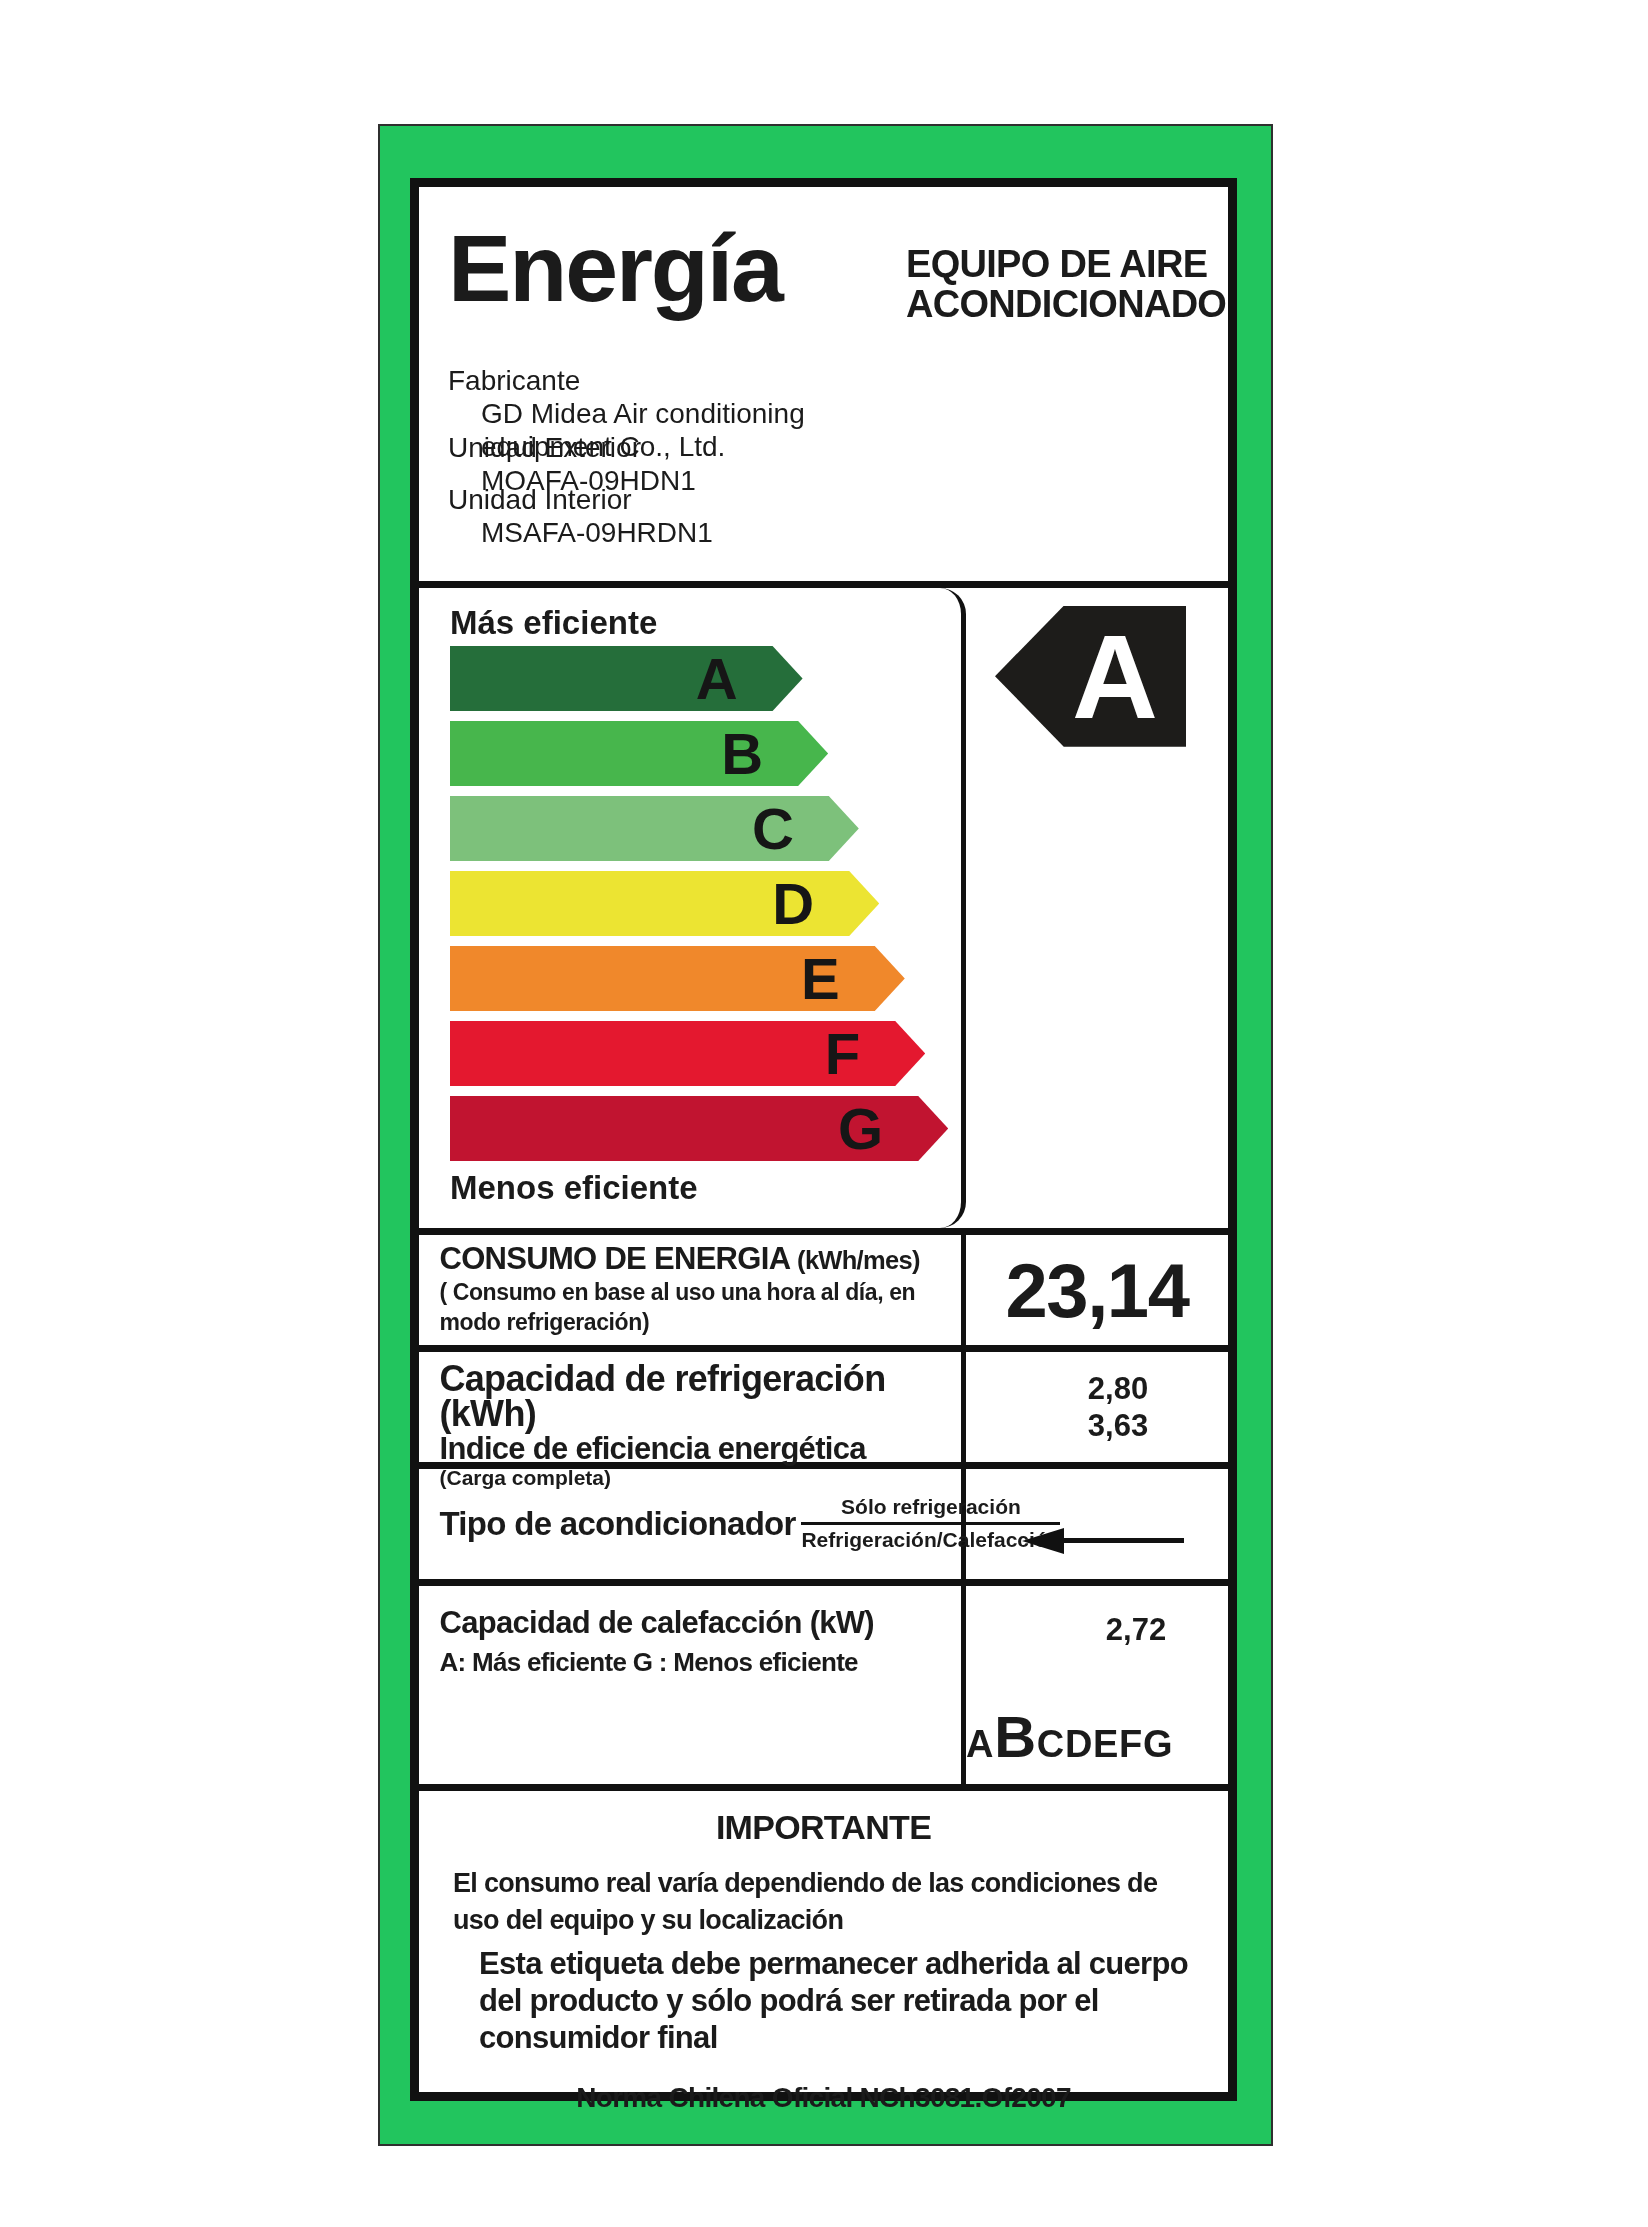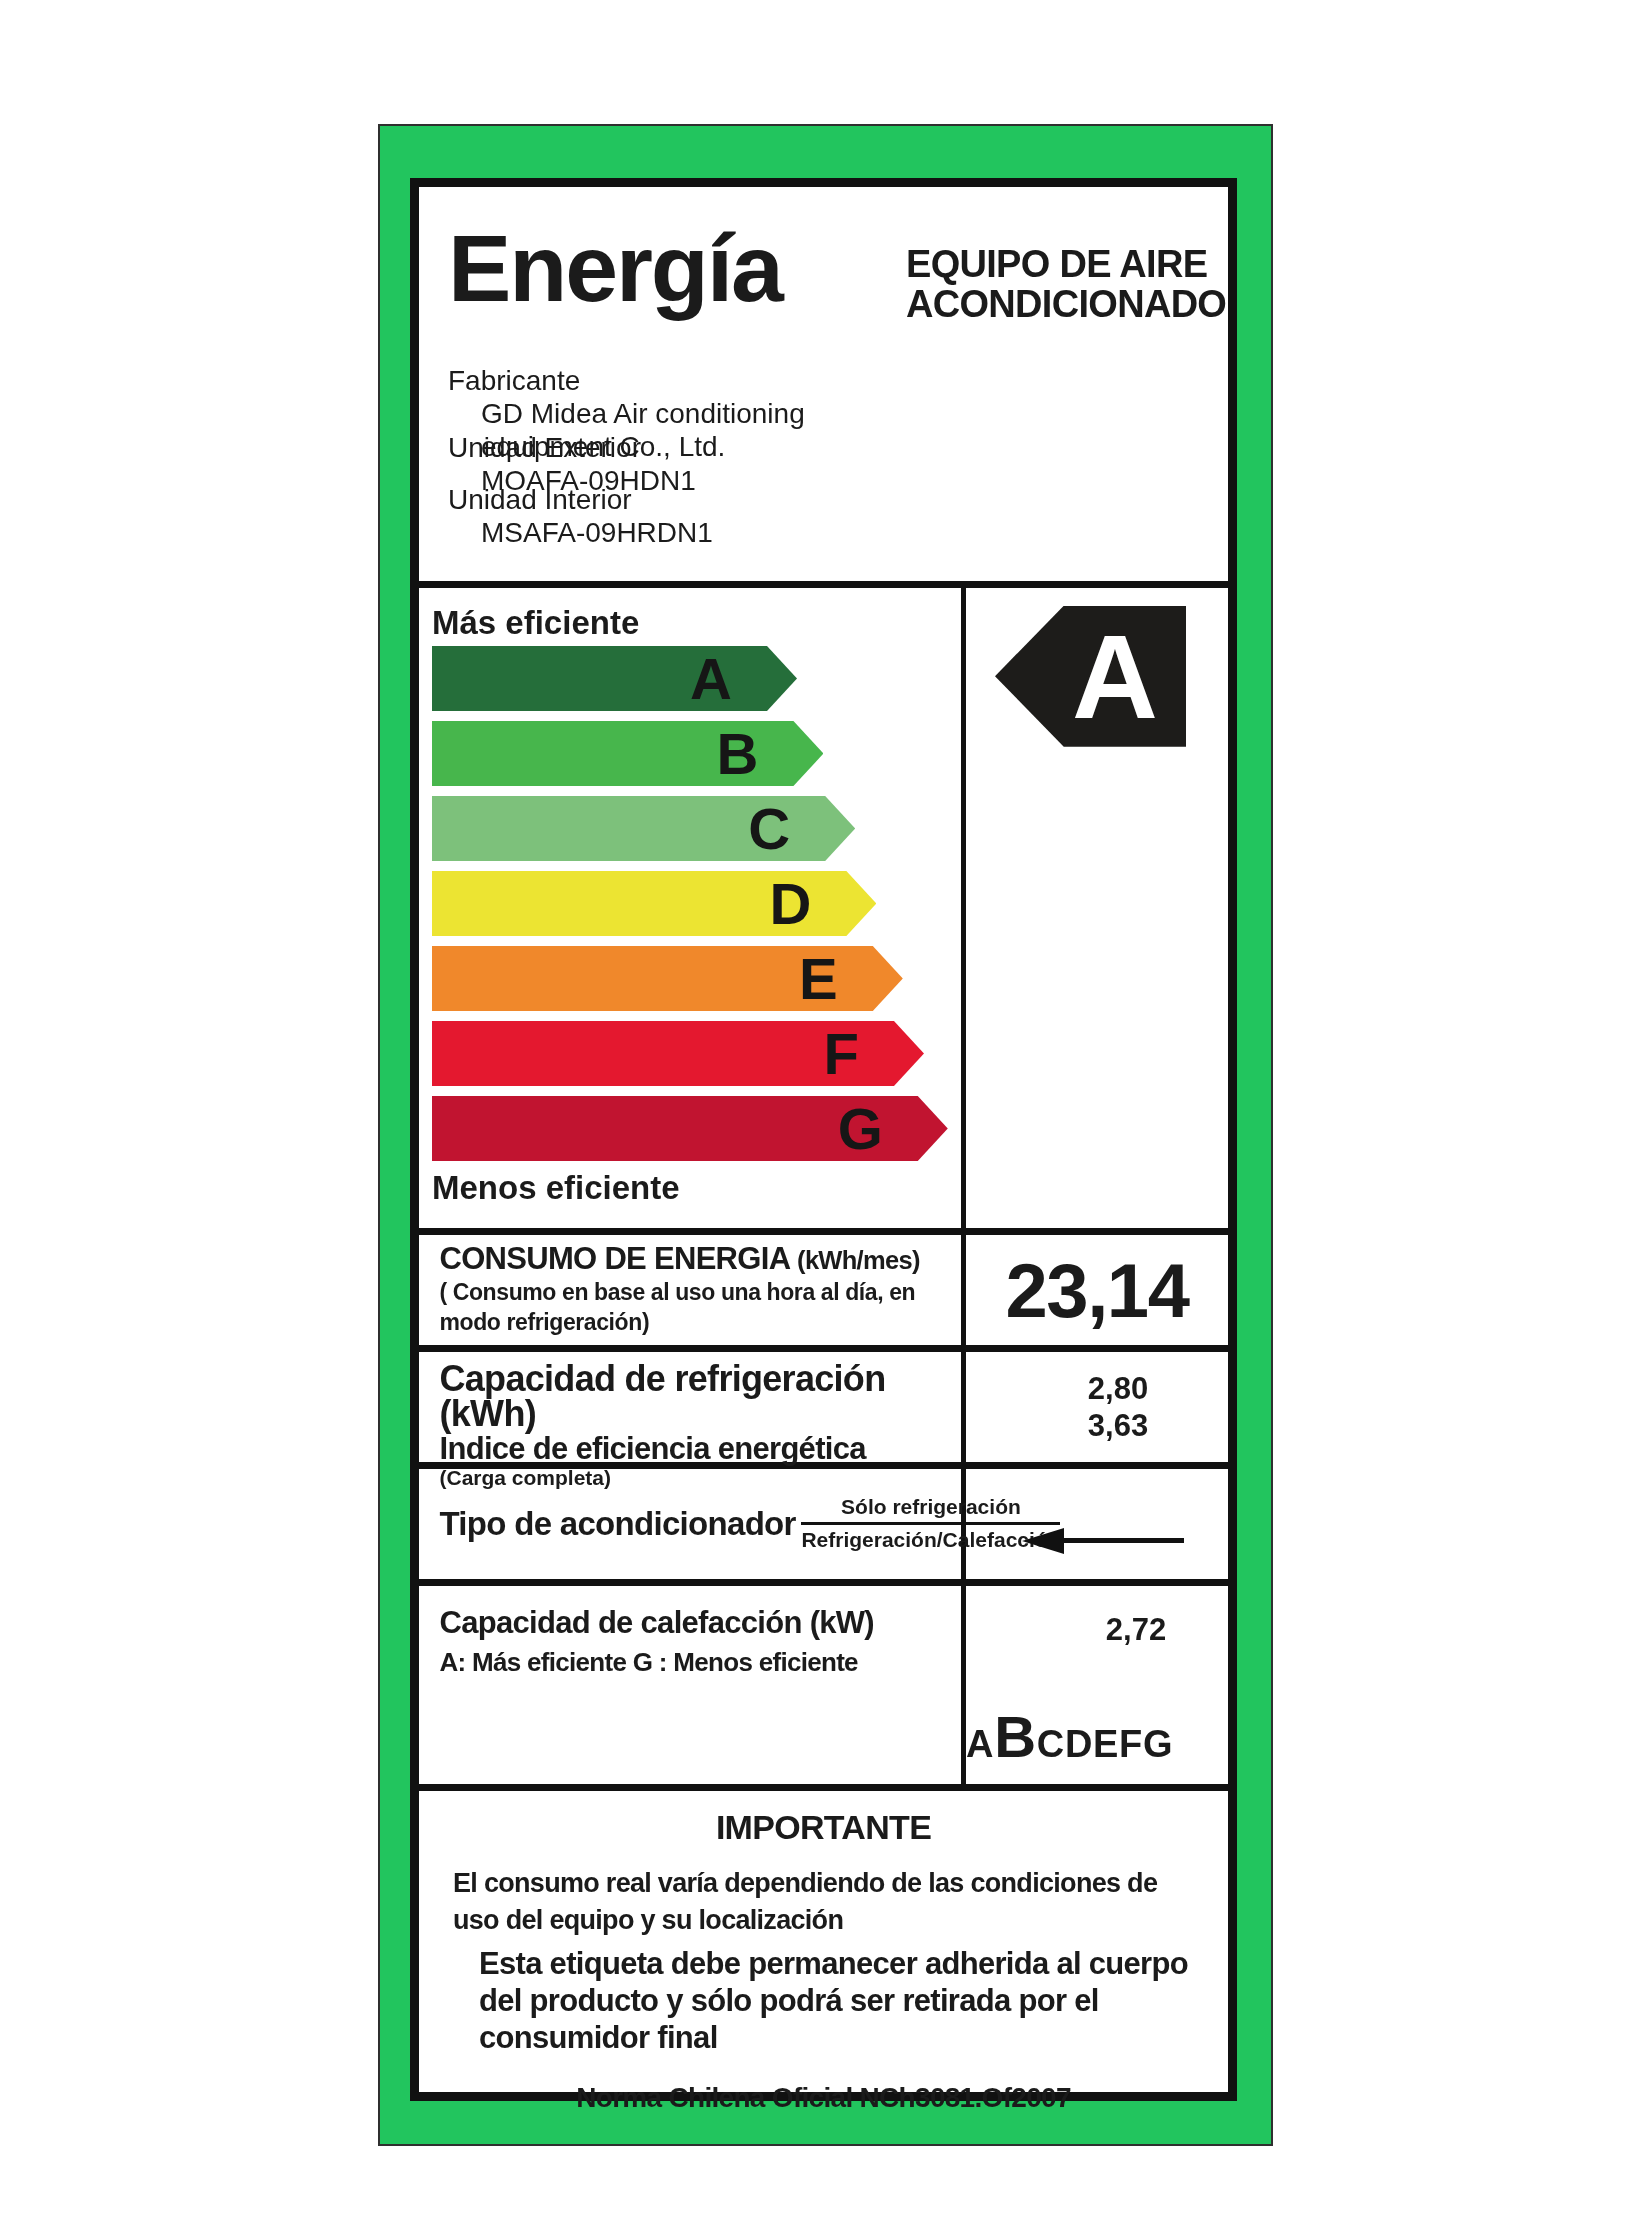--- a/index.html
+++ b/index.html
@@ -20,21 +20,21 @@
   .product-type{position:absolute;left:487px;top:57px;width:325px;
                 font-size:38px;font-weight:bold;line-height:40px;letter-spacing:-0.7px;}
   .hfield{position:absolute;left:29px;width:764px;font-size:28px;line-height:33px;}
   .hfield .flabel{display:inline-block;width:424px;vertical-align:top;}
   .hfield .fvalue{display:inline-block;width:325px;margin-left:33px;vertical-align:top;}
   .f0{top:177px;} .f1{top:244px;} .f2{top:296px;}
 
   
   .sec.arrows{height:647px;display:flex;}
   .col-left{width:547px;box-sizing:border-box;border-right:5.7px solid #111;
-            padding-left:13px;}
+            padding-left:31px;border-radius:26px;}
   .col-right{flex:1;position:relative;}
   .more,.less{font-size:33px;font-weight:bold;line-height:34px;}
   .more{margin-top:17.7px;}
   .bars{margin-top:6.4px;}
   .bar{height:65px;margin-bottom:10px;display:flex;align-items:center;
        justify-content:flex-end;padding-right:65px;box-sizing:border-box;
        clip-path:polygon(0 0, calc(100% - 30px) 0, 100% 50%, calc(100% - 30px) 100%, 0 100%);}
   .bl{font-size:58px;font-weight:bold;color:#161616;line-height:1;}
   .less{margin-top:10px;}
   .indicator{position:absolute;left:29px;top:17.7px;width:191px;height:141px;

